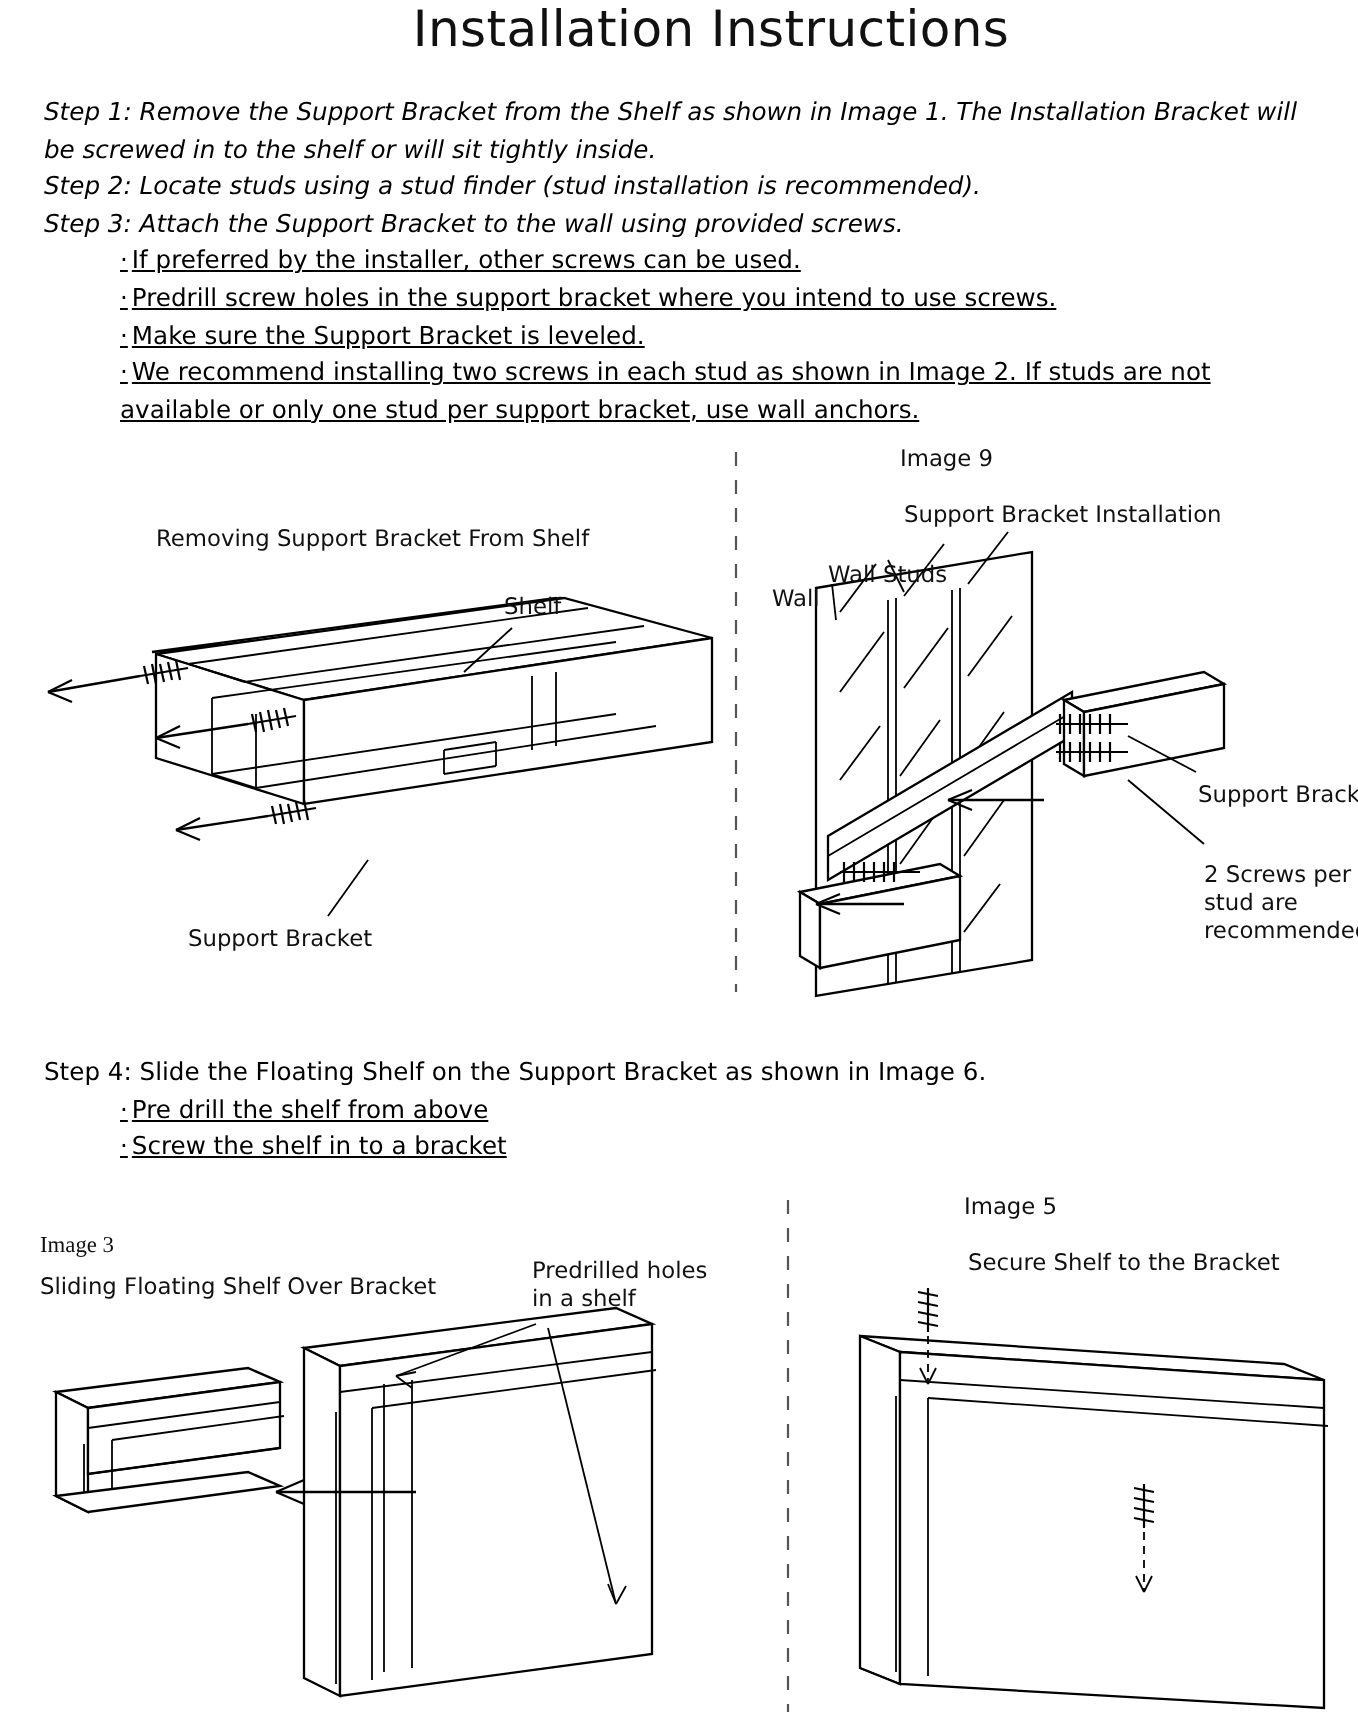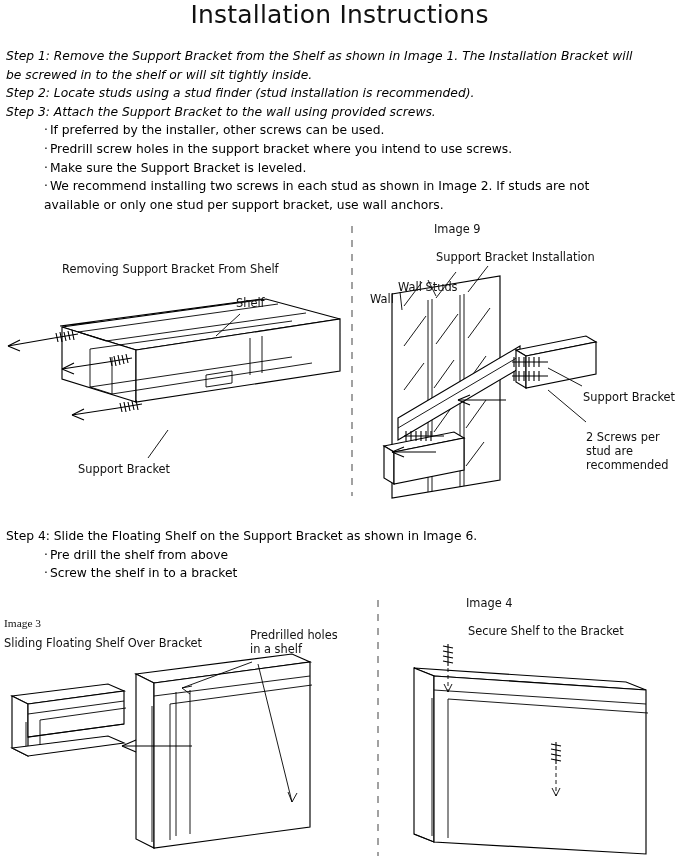--- a/index.html
+++ b/index.html
@@ -12,20 +12,21 @@
     height: 862px;
     position: relative;
     font-family: "DejaVu Sans", sans-serif;
     color: #000000;
     overflow: hidden;
   }
   .page {
     position: relative;
     width: 604px;
     height: 862px;
+    margin-left: 16px;
   }
   #title {
     position: absolute;
     top: 0px;
     left: 0;
     width: 679px;
     text-align: center;
     font-size: 25px;
     letter-spacing: 0.2px;
     color: #111;
@@ -42,20 +43,21 @@
     margin: 0;
     font-style: italic;
   }
   .bullets {
     margin: 0;
     padding-left: 38px;
   }
   .bullets li {
     list-style: none;
     text-indent: 0;
+    text-decoration: underline;
   }
   .bullets li::before {
     content: "\00B7";
     margin-right: 2px;
   }
   .steps2 {
     position: absolute;
     left: 6px;
     top: 527px;
     width: 640px;
@@ -309,17 +311,17 @@
         </g>
         <path class="lnt" d="M556,170 L556,200" stroke-dasharray="4 3"></path>
         <path class="lnt" d="M556,200 L552,192 M556,200 L560,192"></path>
       </g>
     </svg>
 
     <div class="lbl fig-title" style="left:4px; top:20px;font-family:Liberation Serif, serif;">Image 3</div>
     <div class="lbl" style="left:250px; top:32px; width:90px;">Predrilled holes in a shelf</div>
     <div class="lbl fig-sub" style="left:4px; top:40px; width:260px;">Sliding Floating Shelf Over Bracket</div>
 
-    <div class="lbl fig-title" style="left:466px; top:0px;">Image 4</div>
+    <div class="lbl fig-title" style="left:466px; top:0px;">Image 5</div>
     <div class="lbl fig-sub" style="left:468px; top:28px; width:260px;">Secure Shelf to the Bracket</div>
   </div>
 
 </div>
 
 </body></html>

